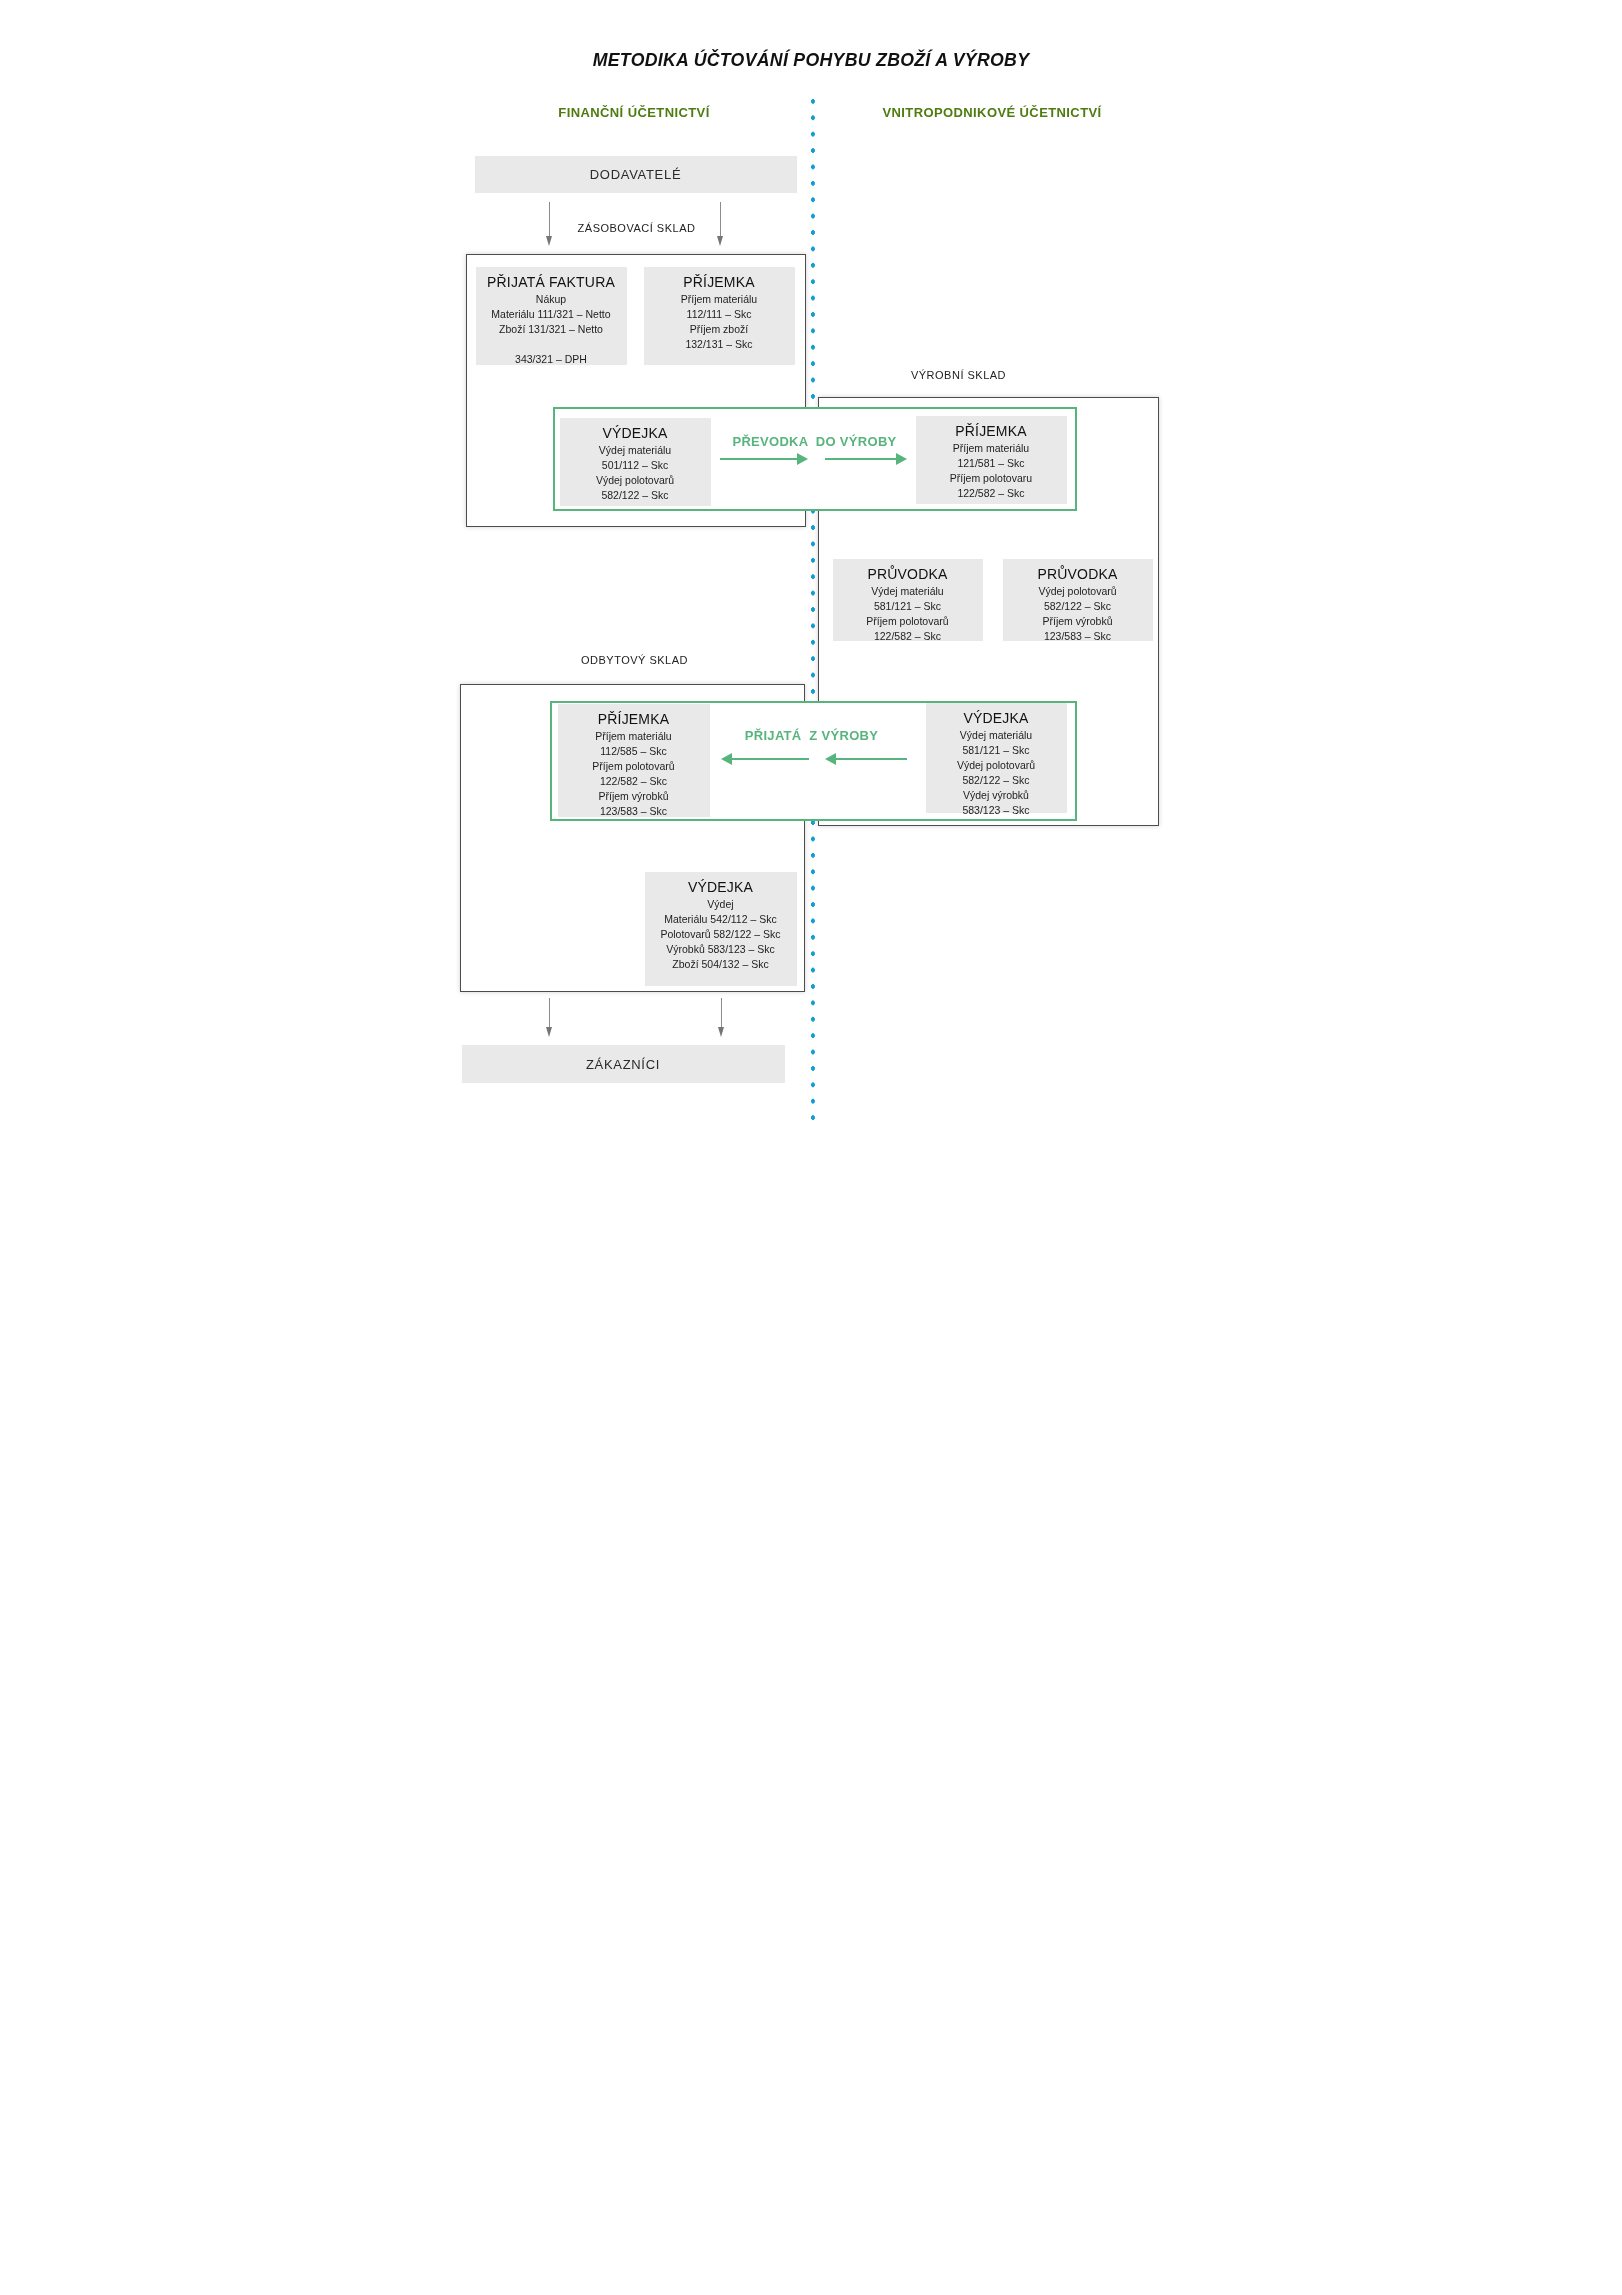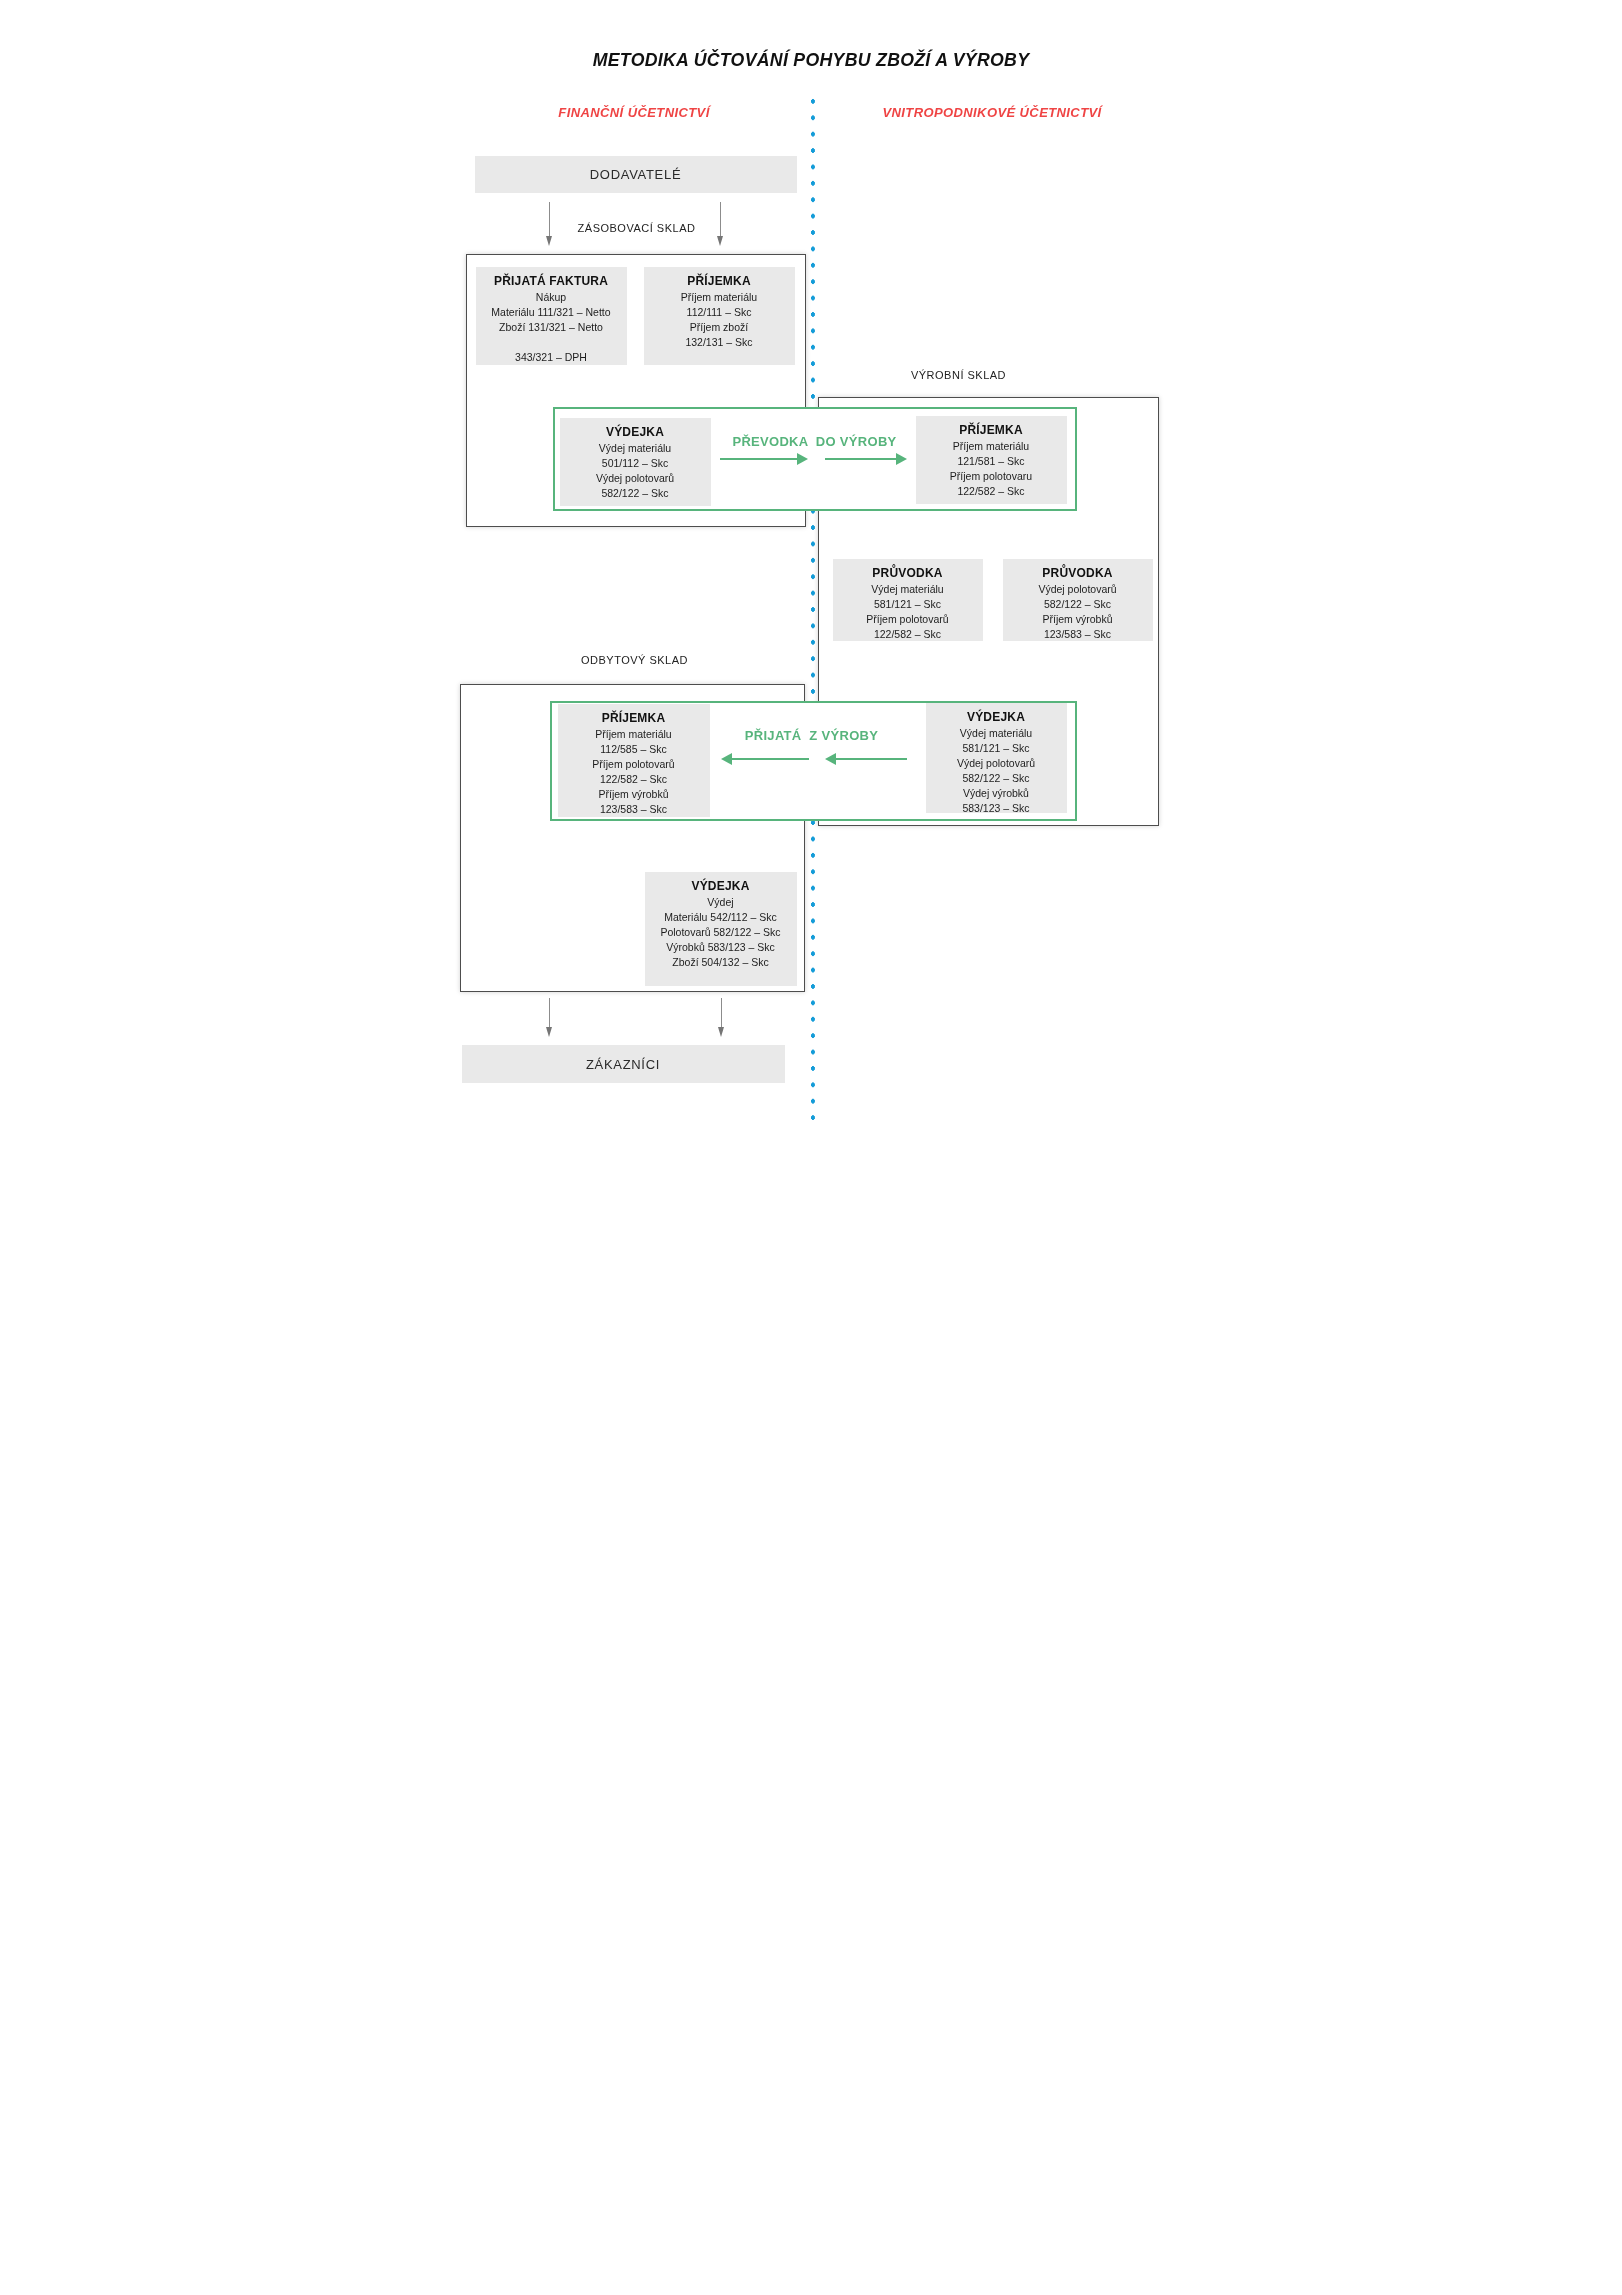--- a/index.html
+++ b/index.html
@@ -8,21 +8,21 @@
     background:#ffffff; overflow:hidden;
     font-family:"Liberation Sans", sans-serif; color:#1d1d1d;
   }
   
   .title {
     position:absolute; top:50px; left:0; width:811px; text-align:center;
     font-size:17.7px; font-weight:bold; letter-spacing:0.3px; color:#111;font-style:italic;
   }
   .col-header {
     position:absolute; top:105px; width:327px; text-align:center;
-    font-size:13px; font-weight:bold; letter-spacing:0.4px; color:#ef4444;font-style:italic;
+    font-size:13px; font-weight:bold; letter-spacing:0.4px; color:#4d7c0f;
   }
   .col-header.left  { left:65px; }
   .col-header.right { left:423px; }
   .flow-label {
     position:absolute; width:262px; text-align:center;
     font-size:11px; letter-spacing:0.5px; color:#222; z-index:6;
   }
   .transfer-label {
     position:absolute; width:262px; text-align:center; white-space:pre;
     font-size:13px; font-weight:bold; letter-spacing:0.3px; color:#57b47c; z-index:6;
@@ -42,21 +42,21 @@
     position:absolute; background:#ffffff; border:1.3px solid #4d4d4d;
     box-shadow:0 0 4.6px rgba(0,0,0,.18); z-index:2;
   }
   .outline-green {
     position:absolute; background:#ffffff; border:2px solid #57b47c; z-index:4;
   }
   .card {
     position:absolute; background:#e9e9e9; text-align:center;
     padding-top:6.5px; box-sizing:border-box; z-index:5;
   }
-  .card-title { font-size:12px; font-weight:bold; letter-spacing:0.2px; margin-bottom:2.6px; color:#111; }
+  .card-title { font-size:14px; font-weight:normal; letter-spacing:0.2px; margin-bottom:2.6px; color:#111; }
   .card-line  { font-size:10.5px; line-height:15px; min-height:15px; color:#1d1d1d; }
   
   .varrow { position:absolute; width:10.5px; z-index:3; }
   .varrow .shaft { position:absolute; left:4.6px; top:0; width:1.3px; bottom:9.2px; background:#8c8c8c; }
   .varrow .head  { position:absolute; left:1.3px; bottom:0; width:0; height:0;
     border-left:3.9px solid transparent; border-right:3.9px solid transparent; border-top:10.5px solid #757575; }
   .harrow { position:absolute; height:13px; z-index:6; }
   .harrow .shaft { position:absolute; top:5.2px; height:2px; background:#57b47c; }
   .harrow.right .shaft { left:0; right:9.2px; }
   .harrow.left  .shaft { right:0; left:9.2px; }

